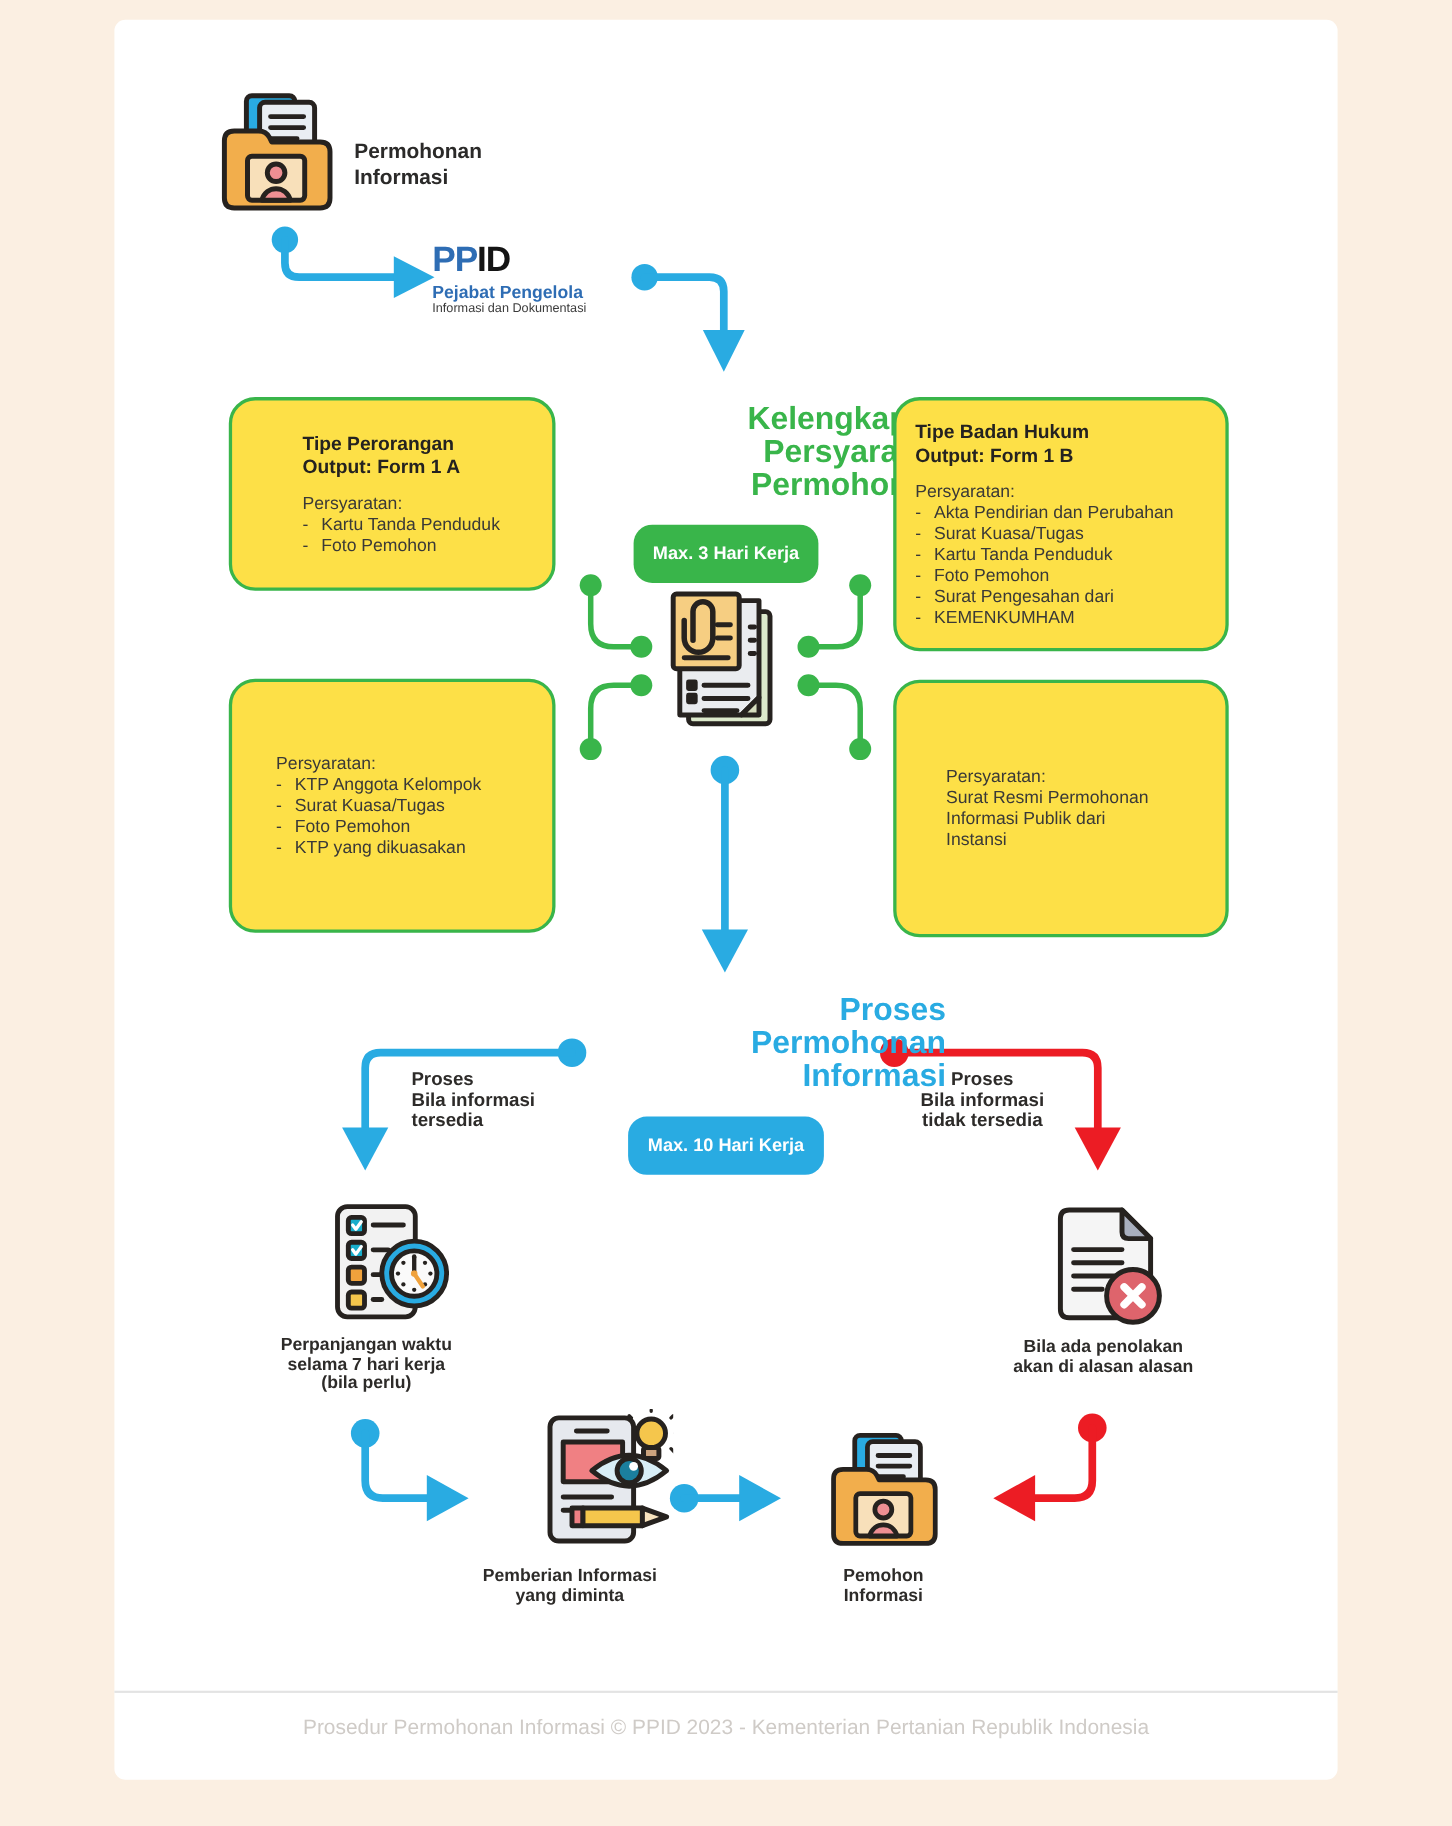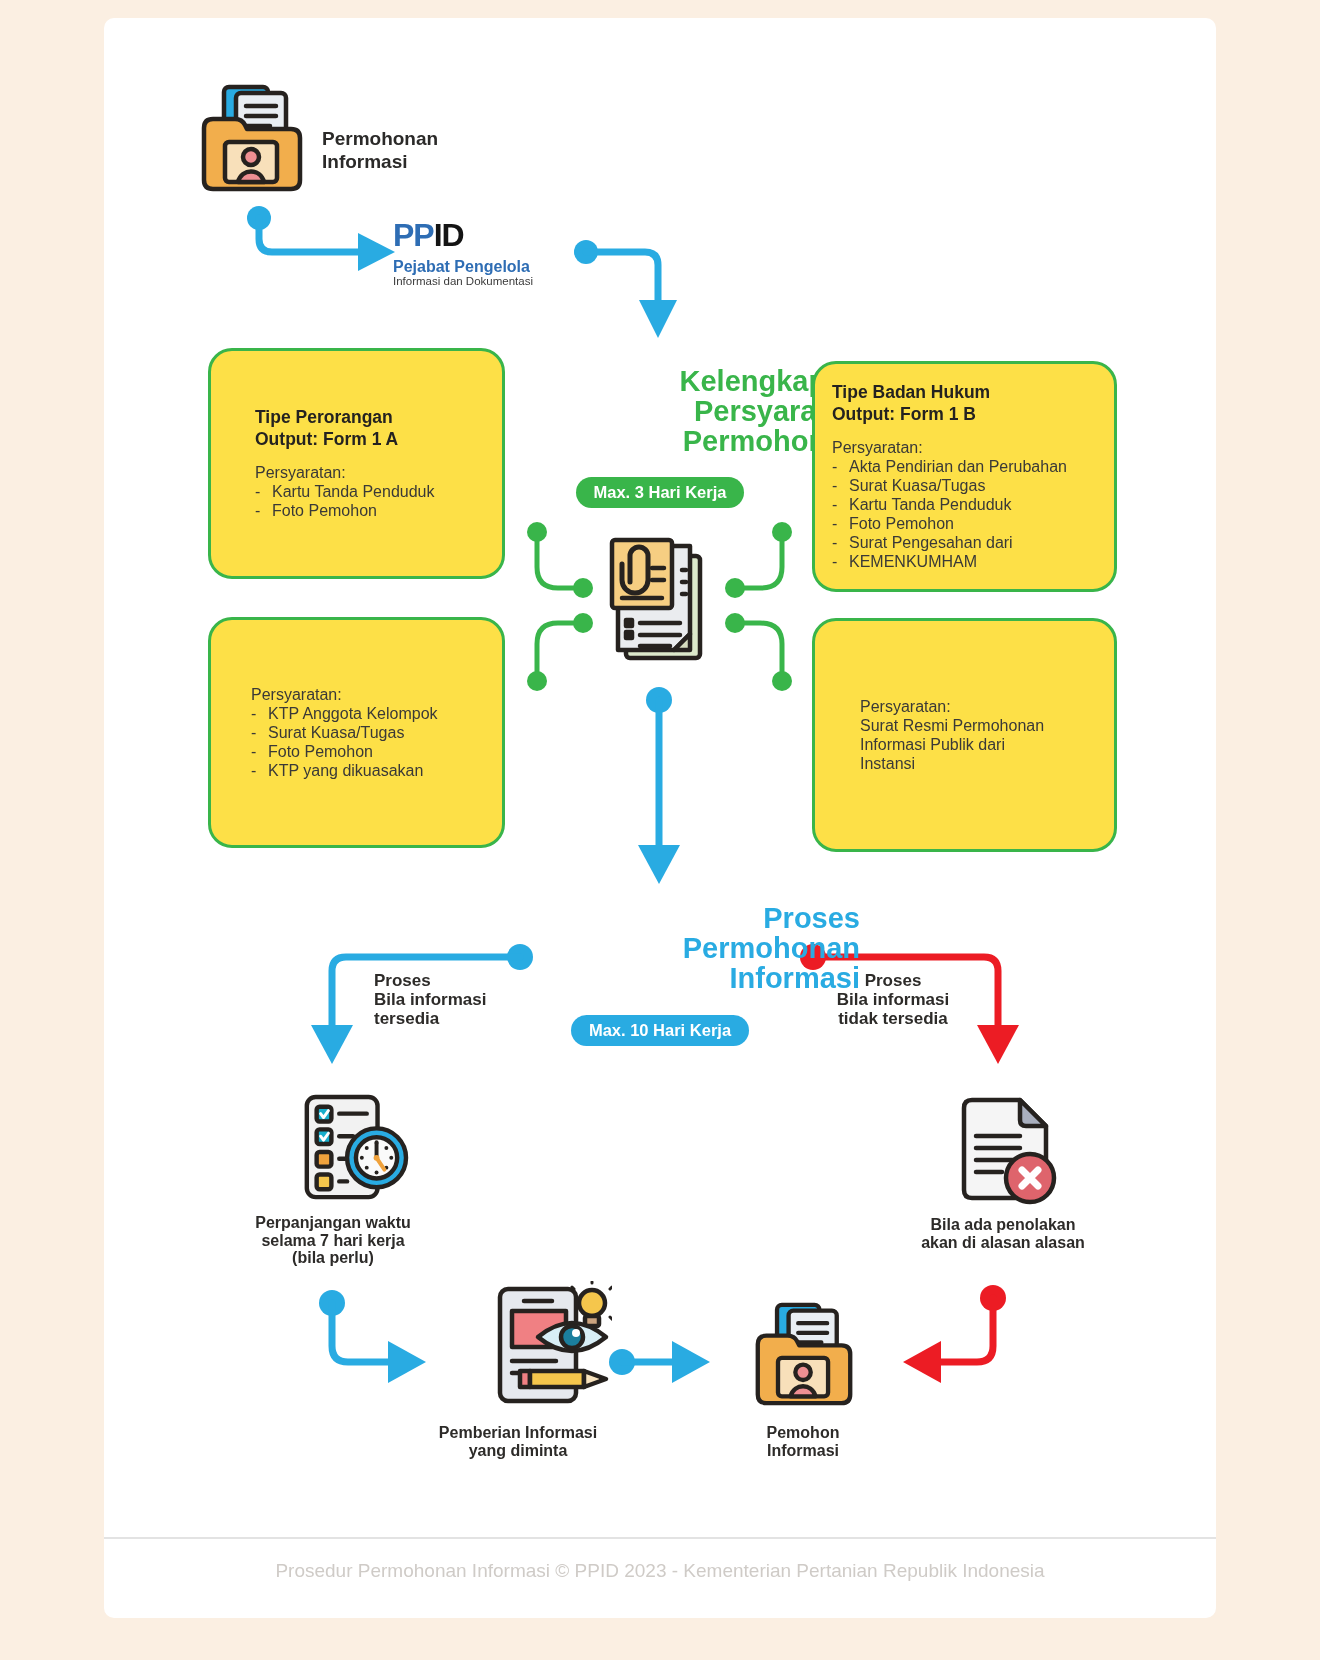--- a/index.html
+++ b/index.html
@@ -20,25 +20,25 @@
   .ppid{left:393px;top:212px;width:170px}
   .ppid-word{font-size:32px;font-weight:800;line-height:46px;letter-spacing:-1px}
   .ppid-pp{color:var(--c-ppid_blue,#2E6DB4)}
   .ppid-id{color:#141414}
   .ppid-sub1{color:var(--c-ppid_blue,#2E6DB4);font-size:16px;font-weight:700;line-height:17px}
   .ppid-sub2{color:#3b3b3b;font-size:11.5px;line-height:13px}
   .stage-title{width:400px;text-align:right;font-size:29px;font-weight:700;line-height:30px}
   .t-green{color:var(--c-green,#39B54A)}
   .t-blue{color:var(--c-blue,#29ABE2)}
   .badge-wrap{width:400px;text-align:center}
-  .badge{display:inline-block;color:#fff;font-size:16.5px;font-weight:700;padding:6px 18px;border-radius:17px}
+  .badge{display:inline-block;color:#fff;font-size:16.5px;font-weight:700;padding:17px 18px;border-radius:17px}
   .bg-green{background:var(--c-green,#39B54A)}
   .bg-blue{background:var(--c-blue,#29ABE2)}
   .type-box{position:absolute;border:3.5px solid var(--c-green,#39B54A);border-radius:24px;background:#fde047;display:flex;flex-direction:column;justify-content:center}
-  .box-a{left:208px;top:348px;width:297px;height:231px;padding-left:44px;padding-right:8px}
+  .box-a{left:208px;top:361px;width:297px;height:176px;padding-left:64px;padding-right:8px}
   .box-b{left:812px;top:361px;width:305px;height:231px;padding-left:17px;padding-right:4px}
   .box-c{left:208px;top:617px;width:297px;height:231px;padding-left:40px;padding-right:6px}
   .box-d{left:812px;top:618px;width:305px;height:234px;padding-left:45px;padding-right:6px}
   .box-title{font-size:17.5px;font-weight:700;color:#242220;line-height:21.5px;margin-bottom:13px;white-space:pre-line}
   .req-label,.req-item,.req-text{font-size:16px;color:#3a3937;line-height:19px}
   .req-item{display:flex}
   .dash{width:17px;flex:none}
   .req-text{white-space:pre-line}
   .branch-label{font-size:17px;font-weight:600;color:#2d2b29;line-height:19px}
   .icon-label{font-size:16px;font-weight:700;color:#2d2b29;line-height:17.5px;text-align:center}

